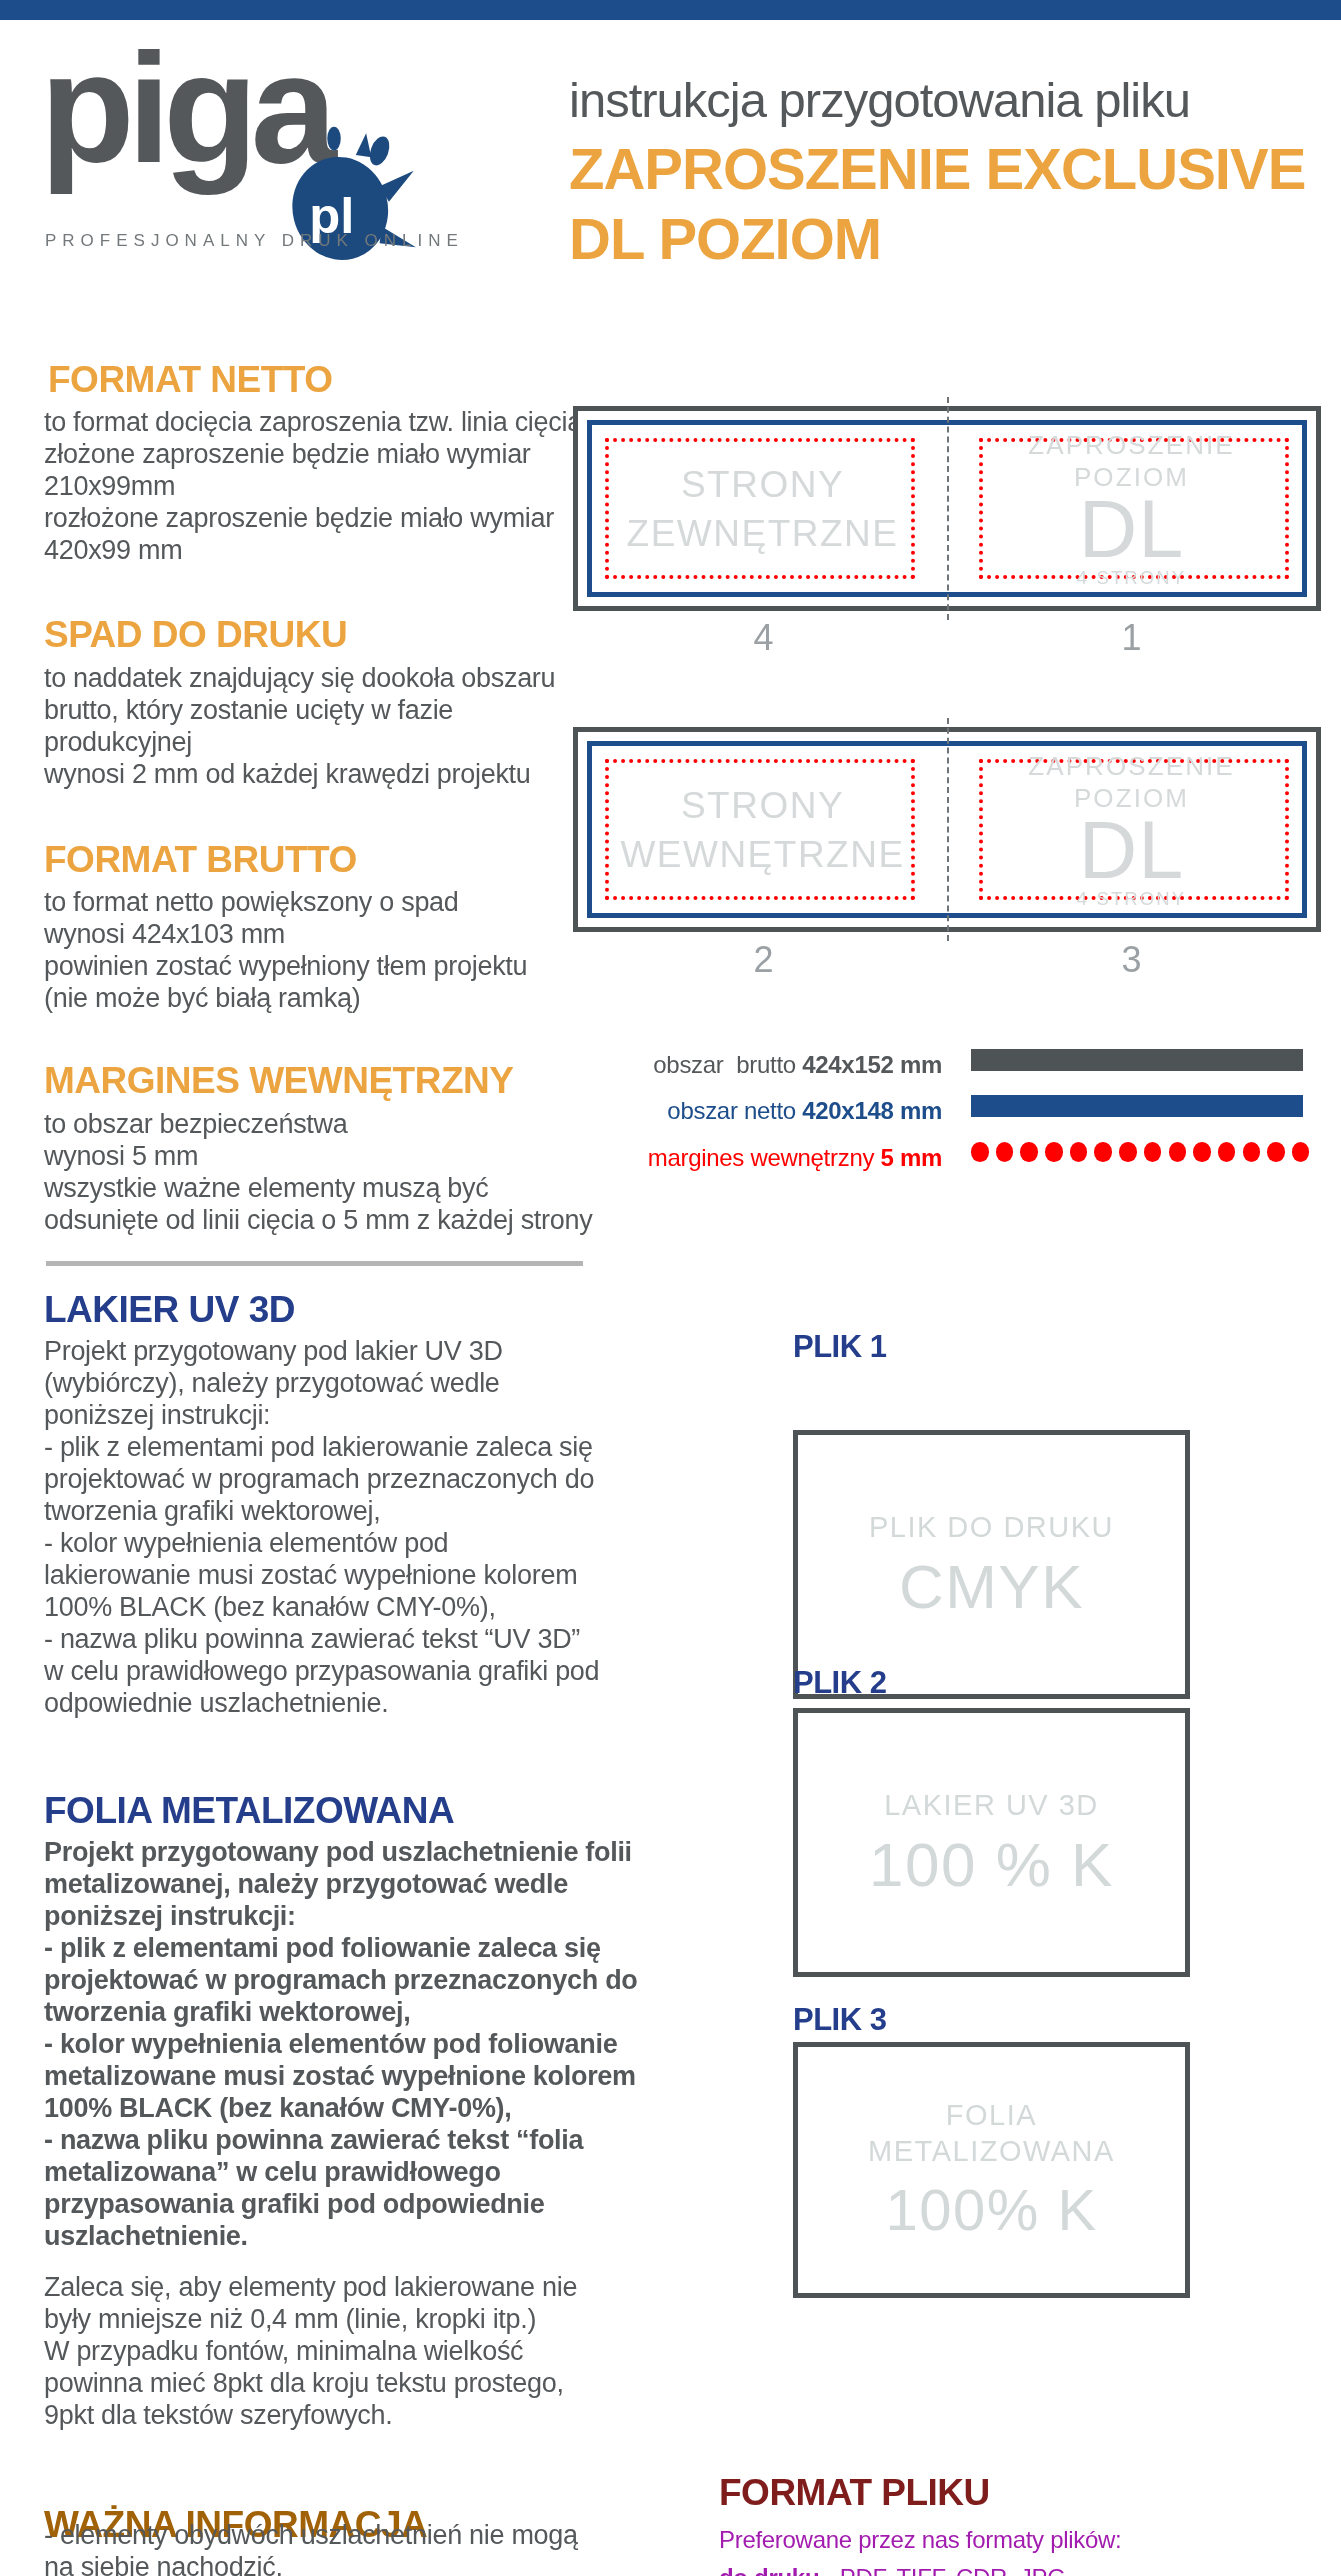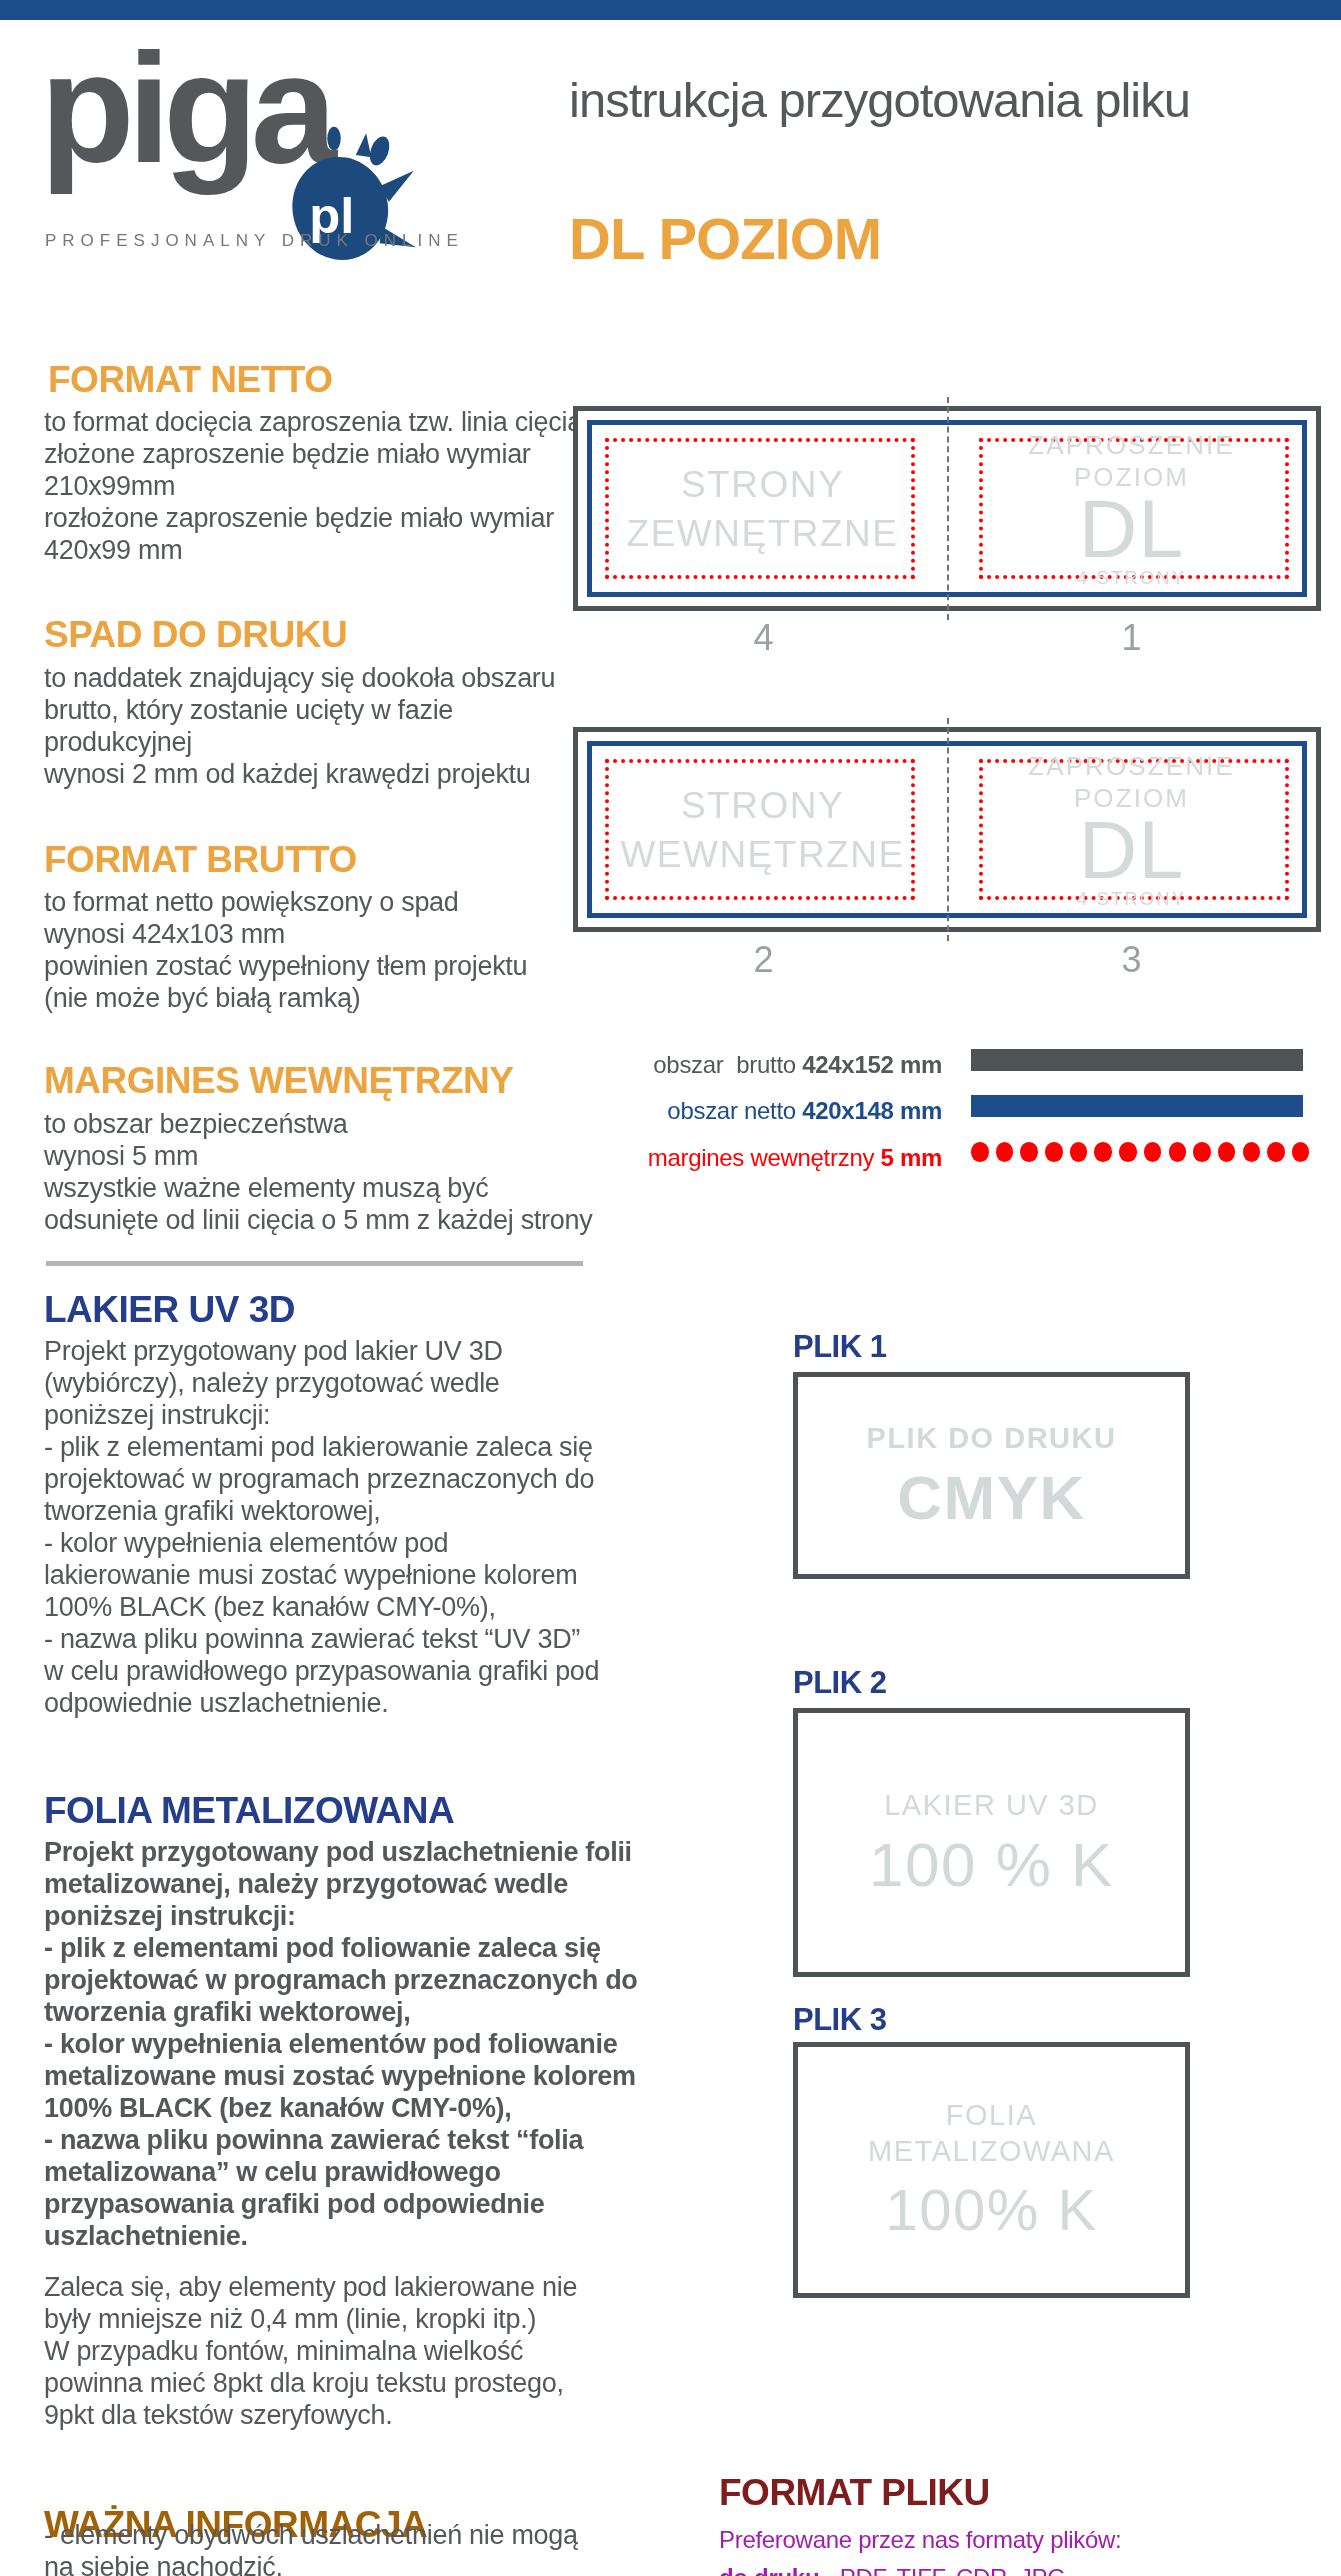--- a/index.html
+++ b/index.html
@@ -78,20 +78,21 @@
       <ellipse cx="196" cy="54" rx="17" ry="29" transform="rotate(20 196 54)"></ellipse>
       <path d="M150 62 L170 20 L180 66 Z"></path>
       <path d="M196 122 L262 92 L214 152 Z"></path>
       <path d="M200 200 L266 240 L196 232 Z"></path>
     </g>
     <text x="60" y="212" font-family="Liberation Sans, sans-serif" font-size="98" font-weight="bold" fill="#ffffff">pl</text>
   </svg>
   <div class="abs tagline">PROFESJONALNY DRUK ONLINE</div>
 
   <div class="abs title1">instrukcja przygotowania pliku</div>
+  <div class="abs title2">ZAPROSZENIE EXCLUSIVE</div>
   <div class="abs title3">DL POZIOM</div>
 
   <div class="abs sec-h h-orange" style="left:48px;top:361px;">FORMAT NETTO</div>
   <div class="abs btxt" style="left:44px;top:406px;">to format docięcia zaproszenia tzw. linia cięcia,
 złożone zaproszenie będzie miało wymiar
 210x99mm
 rozłożone zaproszenie będzie miało wymiar
 420x99 mm</div>
 
   <div class="abs sec-h h-orange" style="left:44px;top:616px;">SPAD DO DRUKU</div>
@@ -211,21 +212,21 @@
       <span class="dot"></span>
       <span class="dot"></span>
       <span class="dot"></span>
       <span class="dot"></span>
       <span class="dot"></span>
       <span class="dot"></span>
       <span class="dot"></span>
   </div>
 
   <div class="abs plik-h" style="top:1329px;">PLIK 1</div>
-  <div class="abs plik-box" style="top:1372px;height:207px;font-weight:bold;">
+  <div class="abs plik-box" style="top:1430px;height:269px;">
     <div class="box-line">PLIK DO DRUKU</div>
     <div class="box-big">CMYK</div>
   </div>
 
   <div class="abs plik-h" style="top:1665px;">PLIK 2</div>
   <div class="abs plik-box" style="top:1708px;height:269px;">
     <div class="box-line">LAKIER UV 3D</div>
     <div class="box-big">100 % K</div>
   </div>
 

